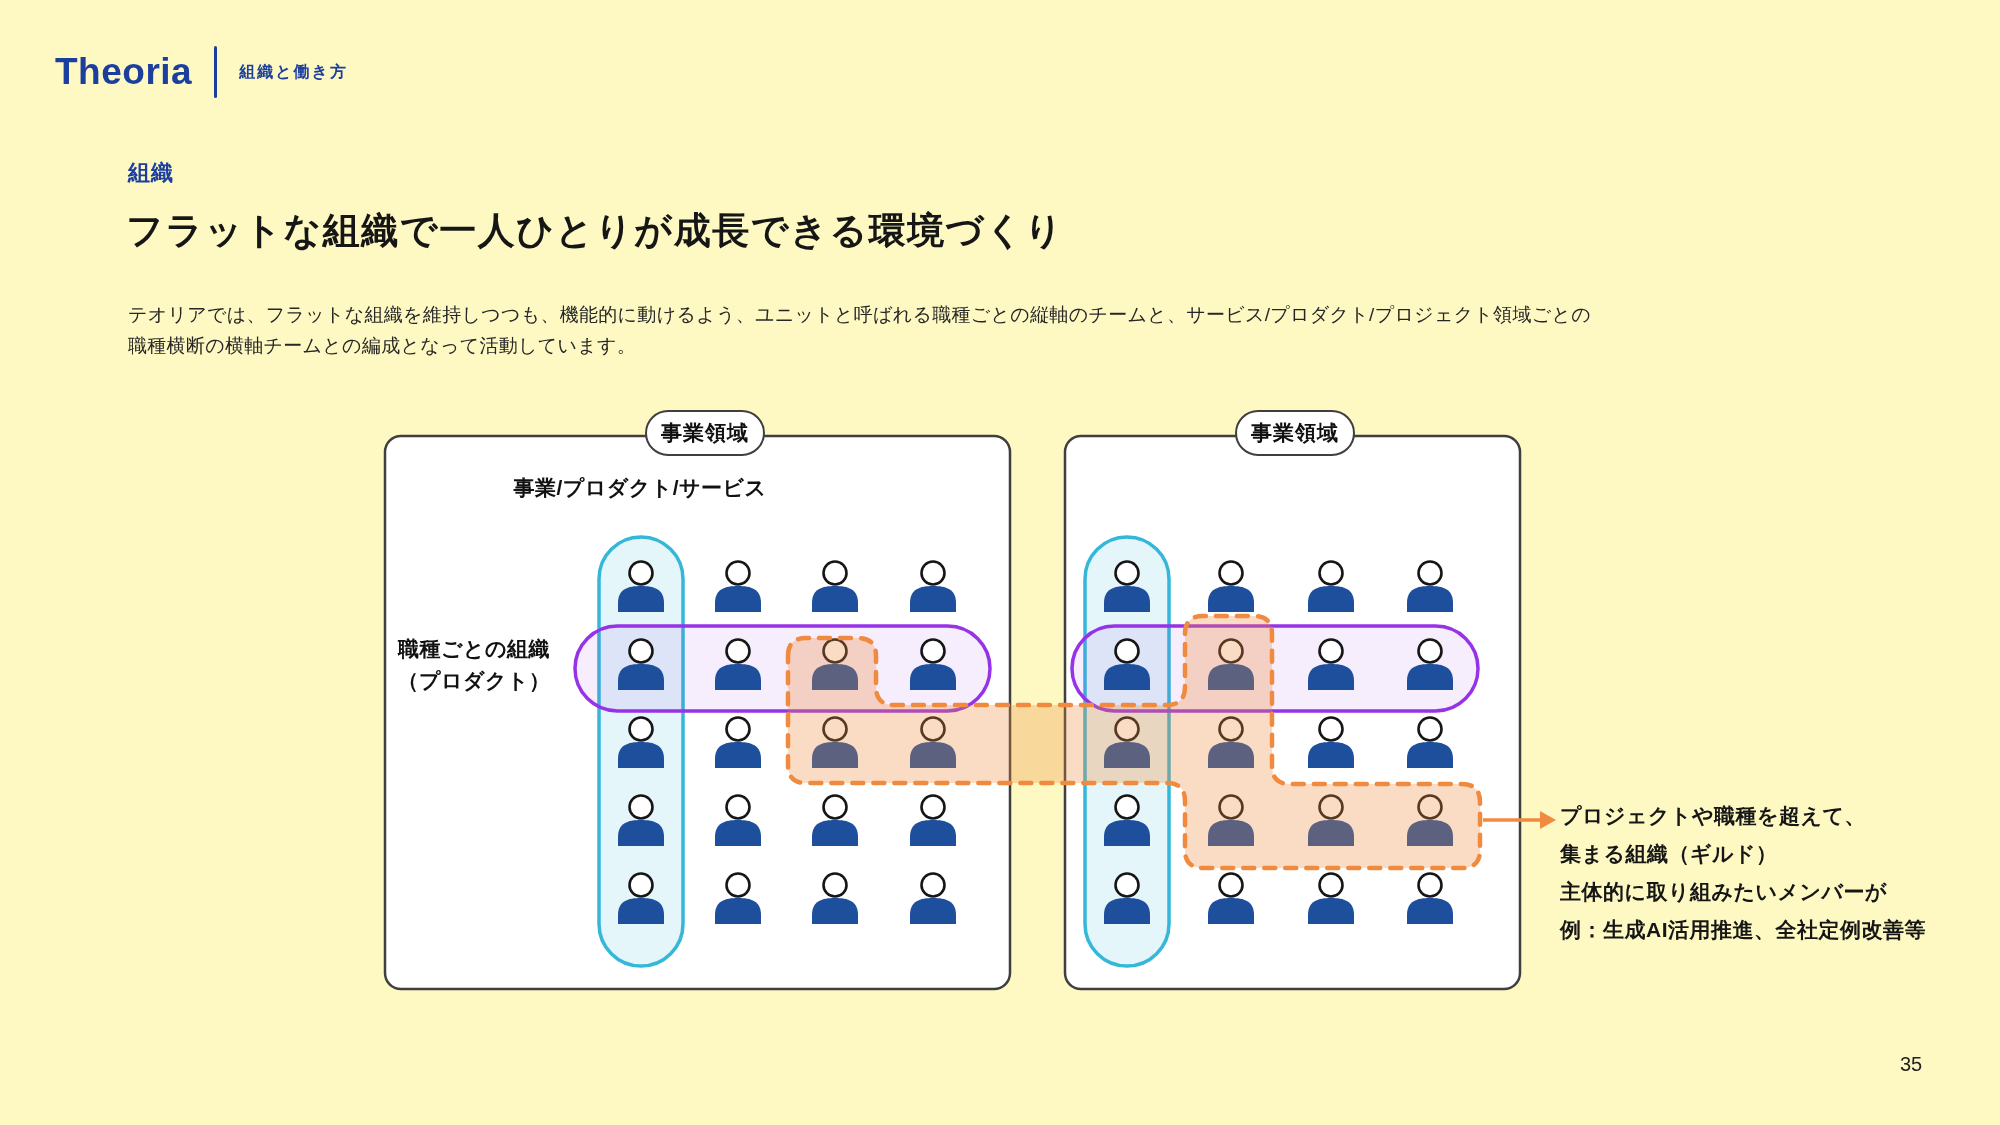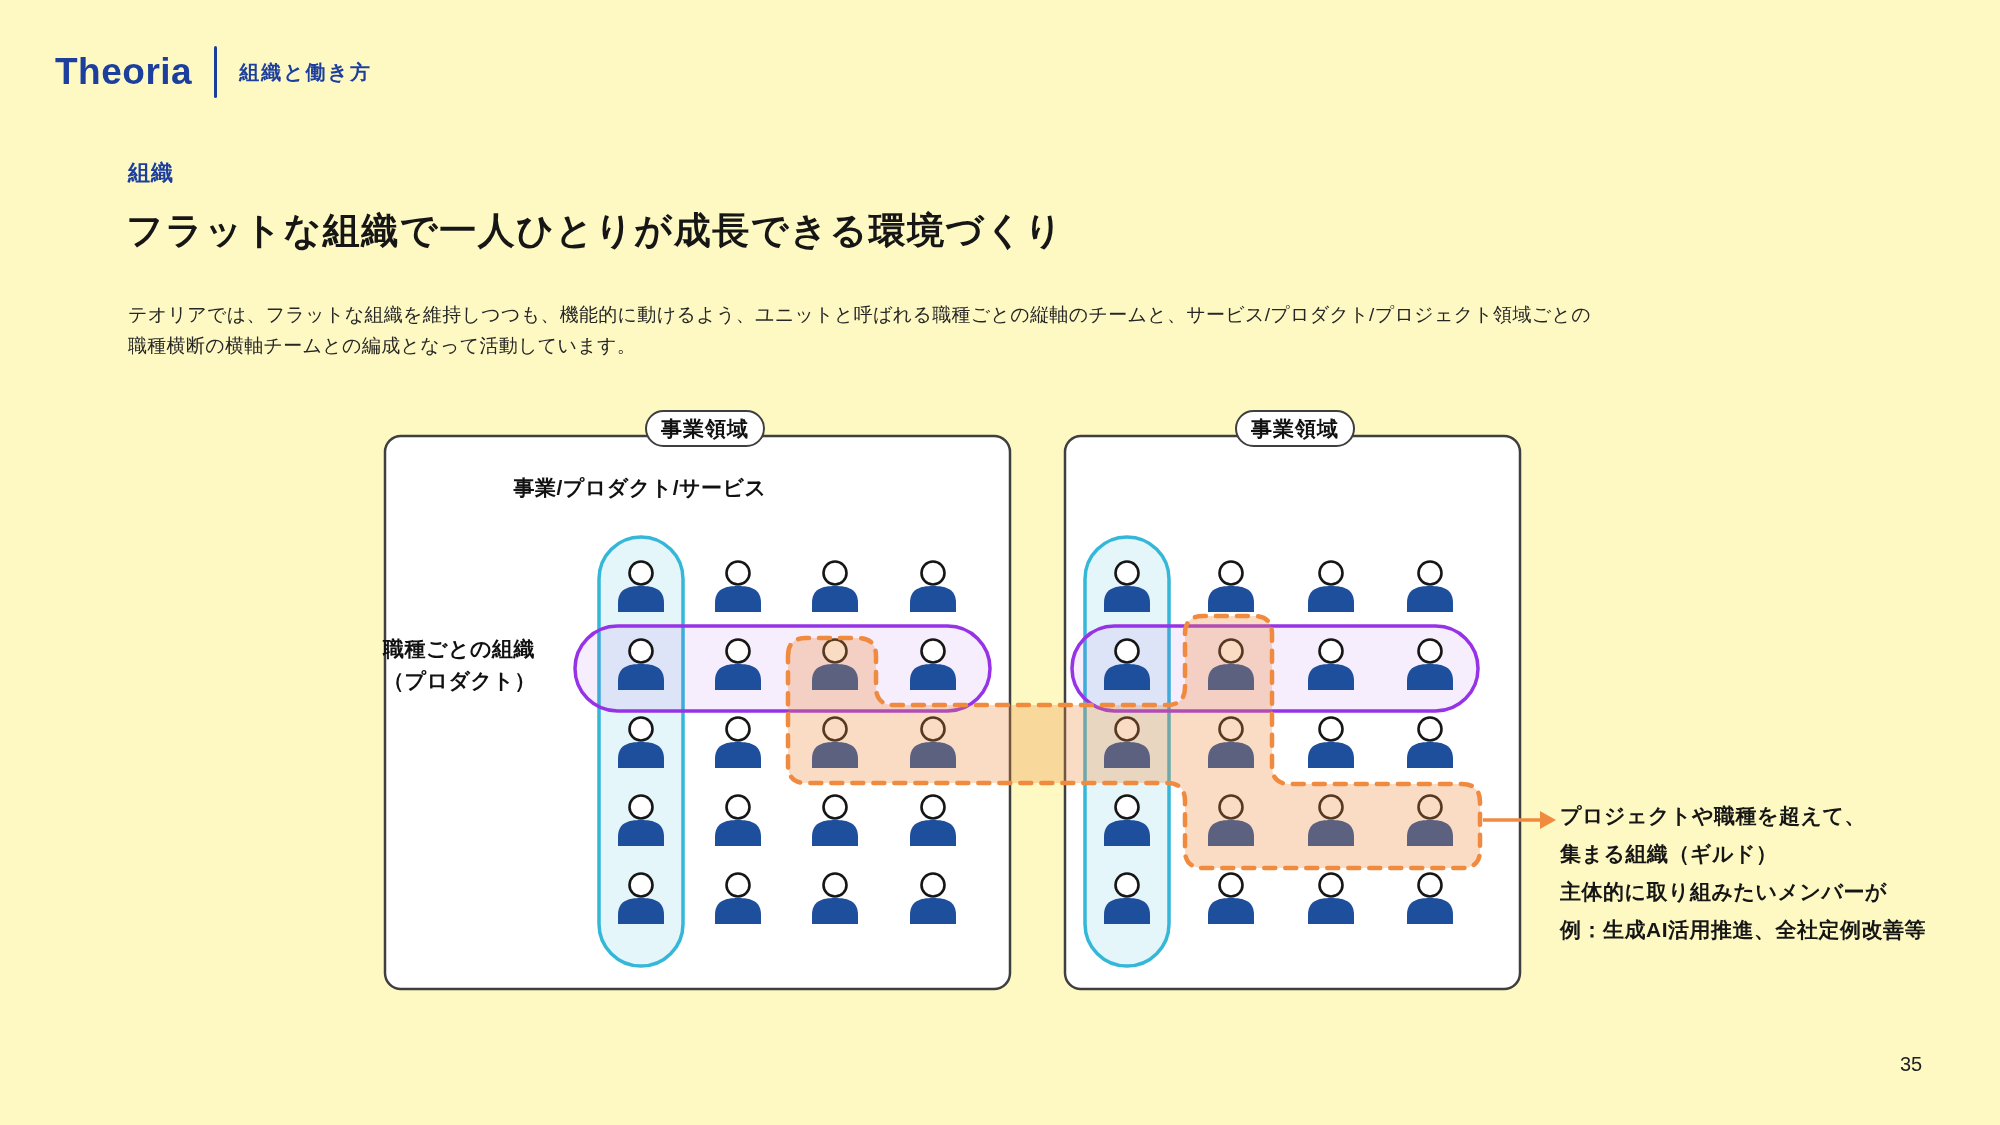--- a/index.html
+++ b/index.html
@@ -14,41 +14,41 @@
   *{margin:0;padding:0;box-sizing:border-box;}
   html,body{background:#e8e8e8;}
   body{font-family:"Liberation Sans","DejaVu Sans",sans-serif;}
   .slide{
     position:relative;width:2000px;height:1125px;background:#fef9c3;overflow:hidden;
   }
   
   .header{position:absolute;left:55px;top:46px;display:flex;align-items:center;gap:22px;}
   .logo{font-size:37px;font-weight:800;color:var(--accent);letter-spacing:.5px;}
   .header-divider{width:3px;height:52px;background:var(--accent);border-radius:2px;}
-  .header-subtitle{font-size:20px;font-weight:700;color:var(--accent);letter-spacing:2px;}
+  .header-subtitle{font-size:16px;font-weight:700;color:var(--accent);letter-spacing:2px;}
   
   .tag{position:absolute;left:128px;top:158px;font-size:22px;font-weight:800;color:var(--accent);letter-spacing:1px;}
   .title{position:absolute;left:126px;top:206px;font-size:37px;font-weight:800;color:#161616;letter-spacing:1.5px;}
   .body-text{position:absolute;left:128px;top:299px;font-size:19px;font-weight:500;color:#262626;line-height:31px;letter-spacing:.3px;}
   
   svg.diagram{position:absolute;left:0;top:0;width:2000px;height:1125px;}
   
   .badge{
-    position:absolute;width:120px;height:37px;background:#fff;border:2.5px solid var(--box-border);
+    position:absolute;width:120px;height:46px;background:#fff;border:2.5px solid var(--box-border);
     border-radius:27px;display:flex;align-items:center;justify-content:center;
     font-size:21px;font-weight:700;color:#111;letter-spacing:1px;
   }
   .badge.left{left:645px;top:410px;}
   .badge.right{left:1235px;top:410px;}
   .box-label{
     position:absolute;left:455px;top:474px;width:370px;text-align:center;
     font-size:21px;font-weight:700;color:#111;letter-spacing:.5px;
   }
   .unit-label{
-    position:absolute;left:383px;top:633px;width:182px;text-align:left;
+    position:absolute;left:383px;top:633px;width:182px;text-align:center;
     font-size:21px;font-weight:700;color:#111;line-height:32px;letter-spacing:.5px;
   }
   .guild-note{
     position:absolute;left:1560px;top:797px;font-size:21px;font-weight:600;color:#161616;
     line-height:38px;letter-spacing:.5px;
   }
   .page-number{position:absolute;left:1900px;top:1053px;font-size:20px;color:#222;}
 </style>
 </head>
 <body>

